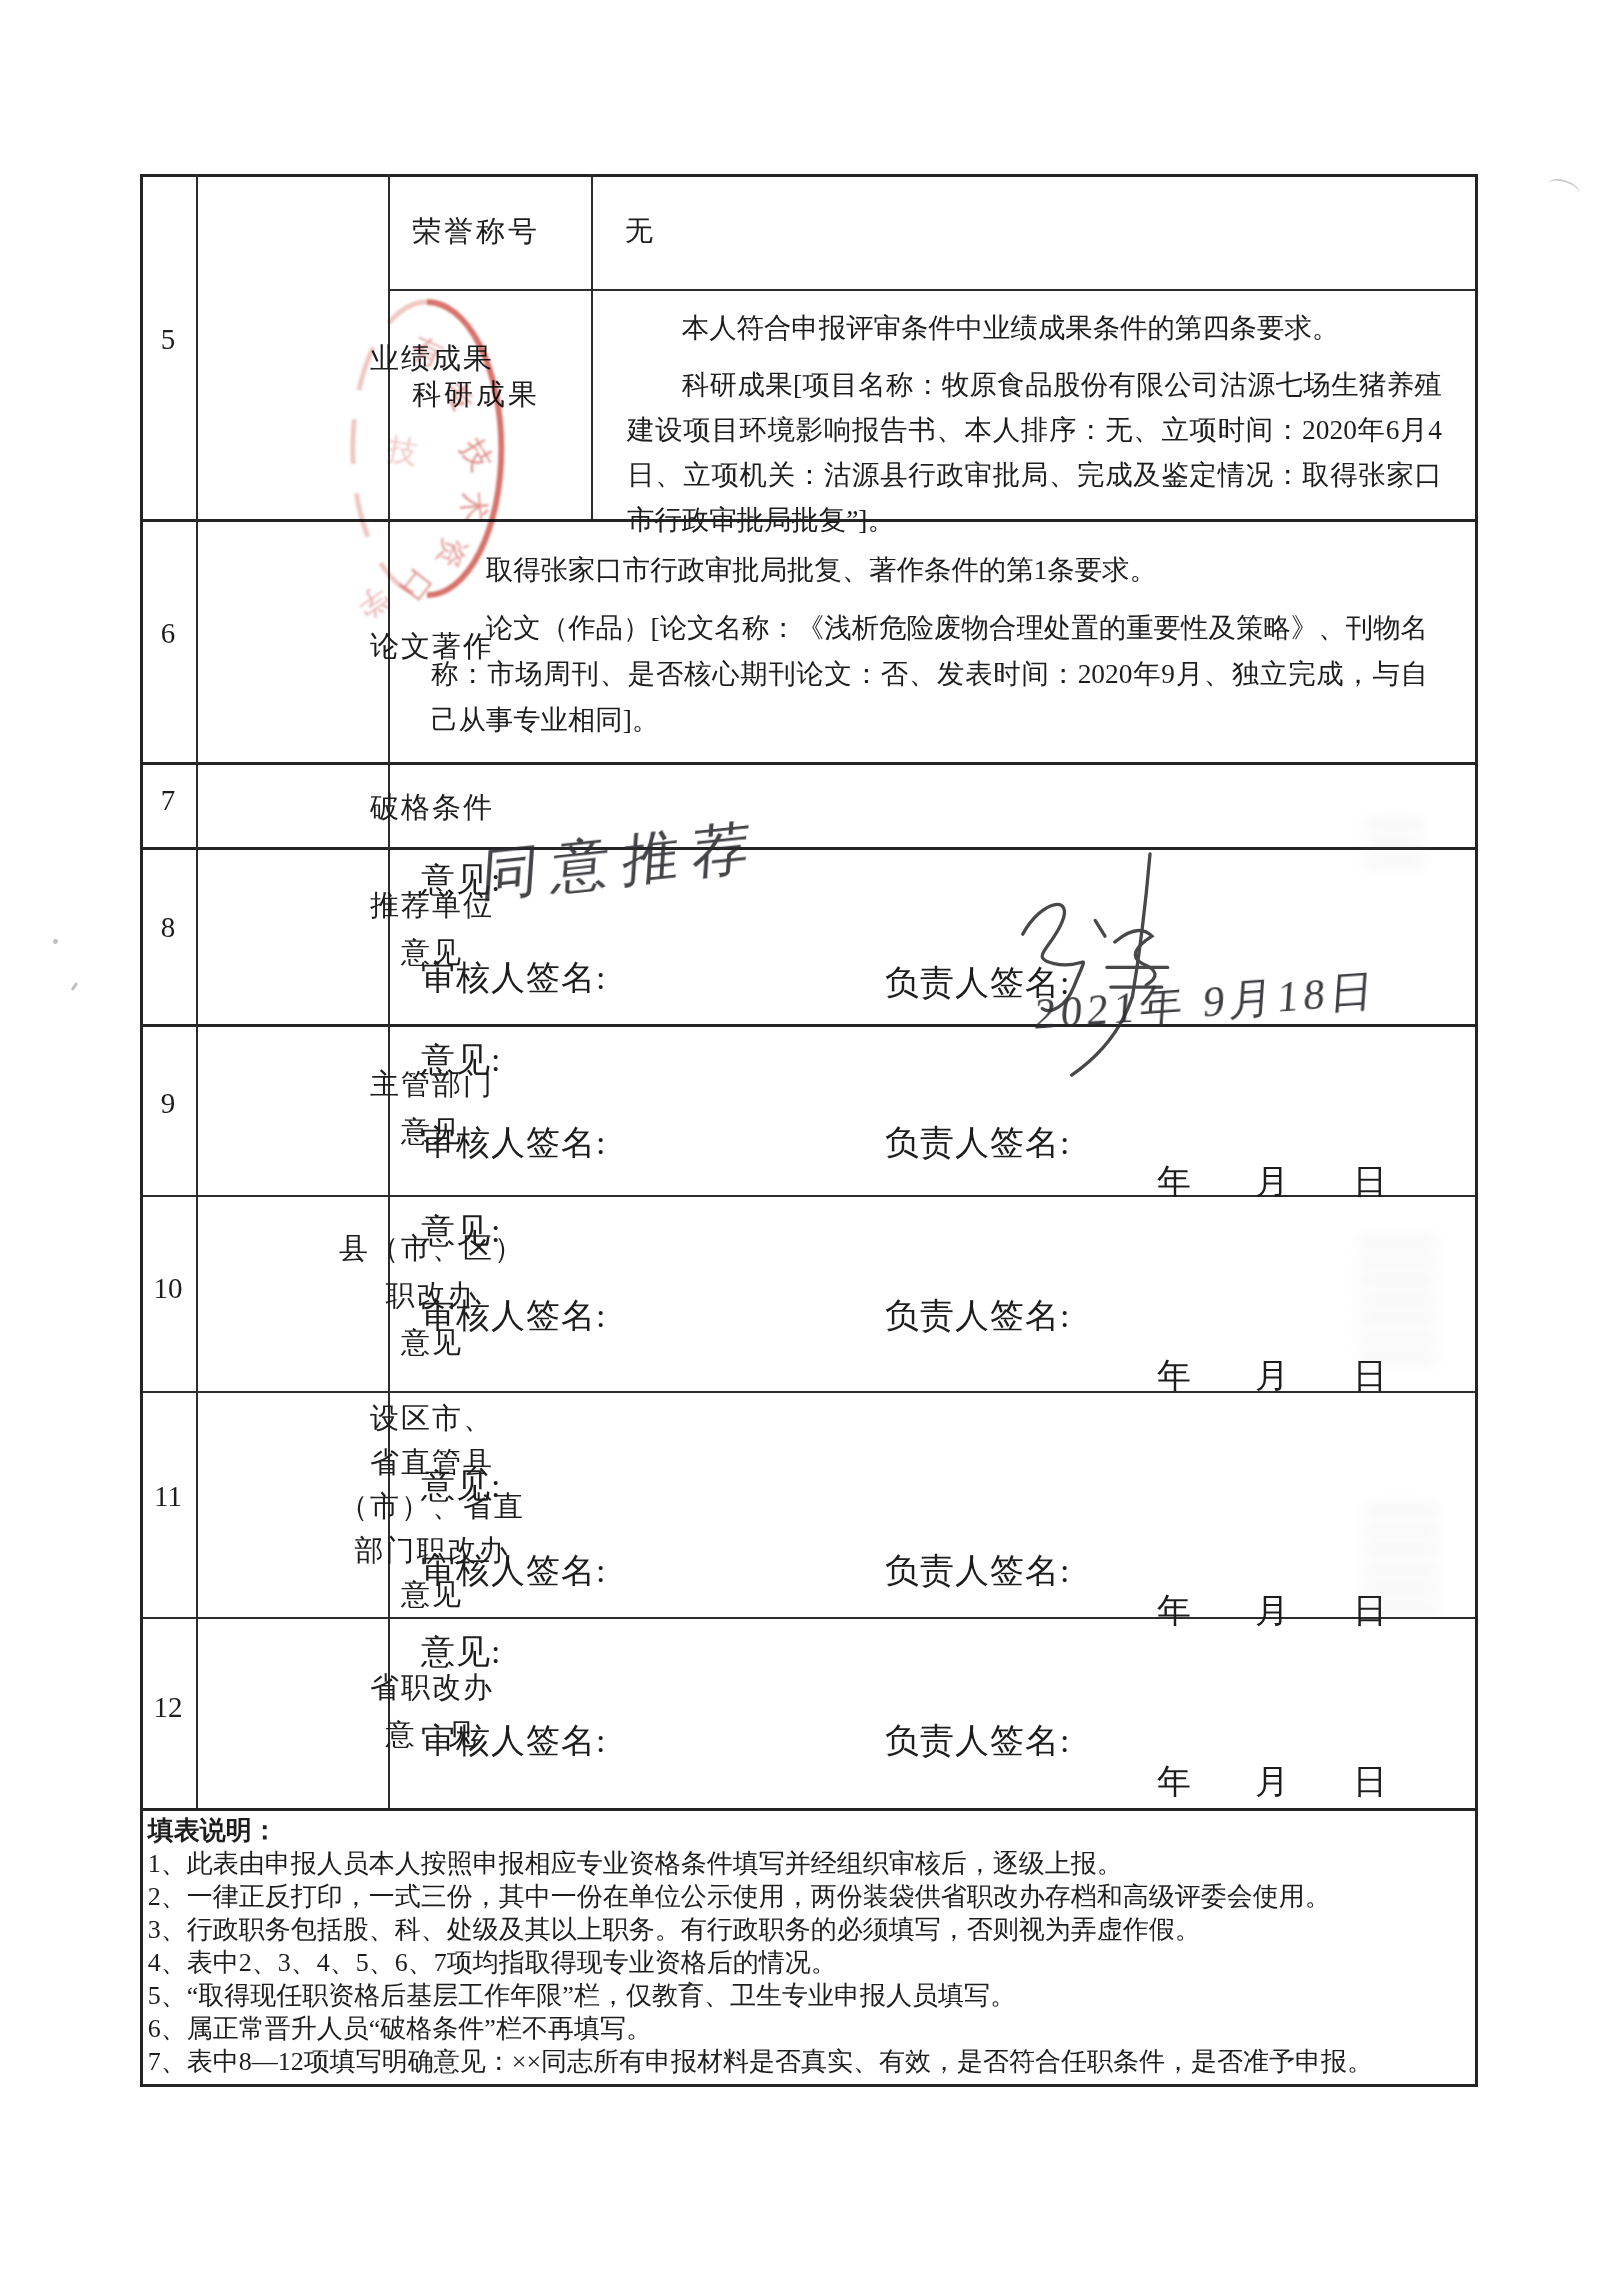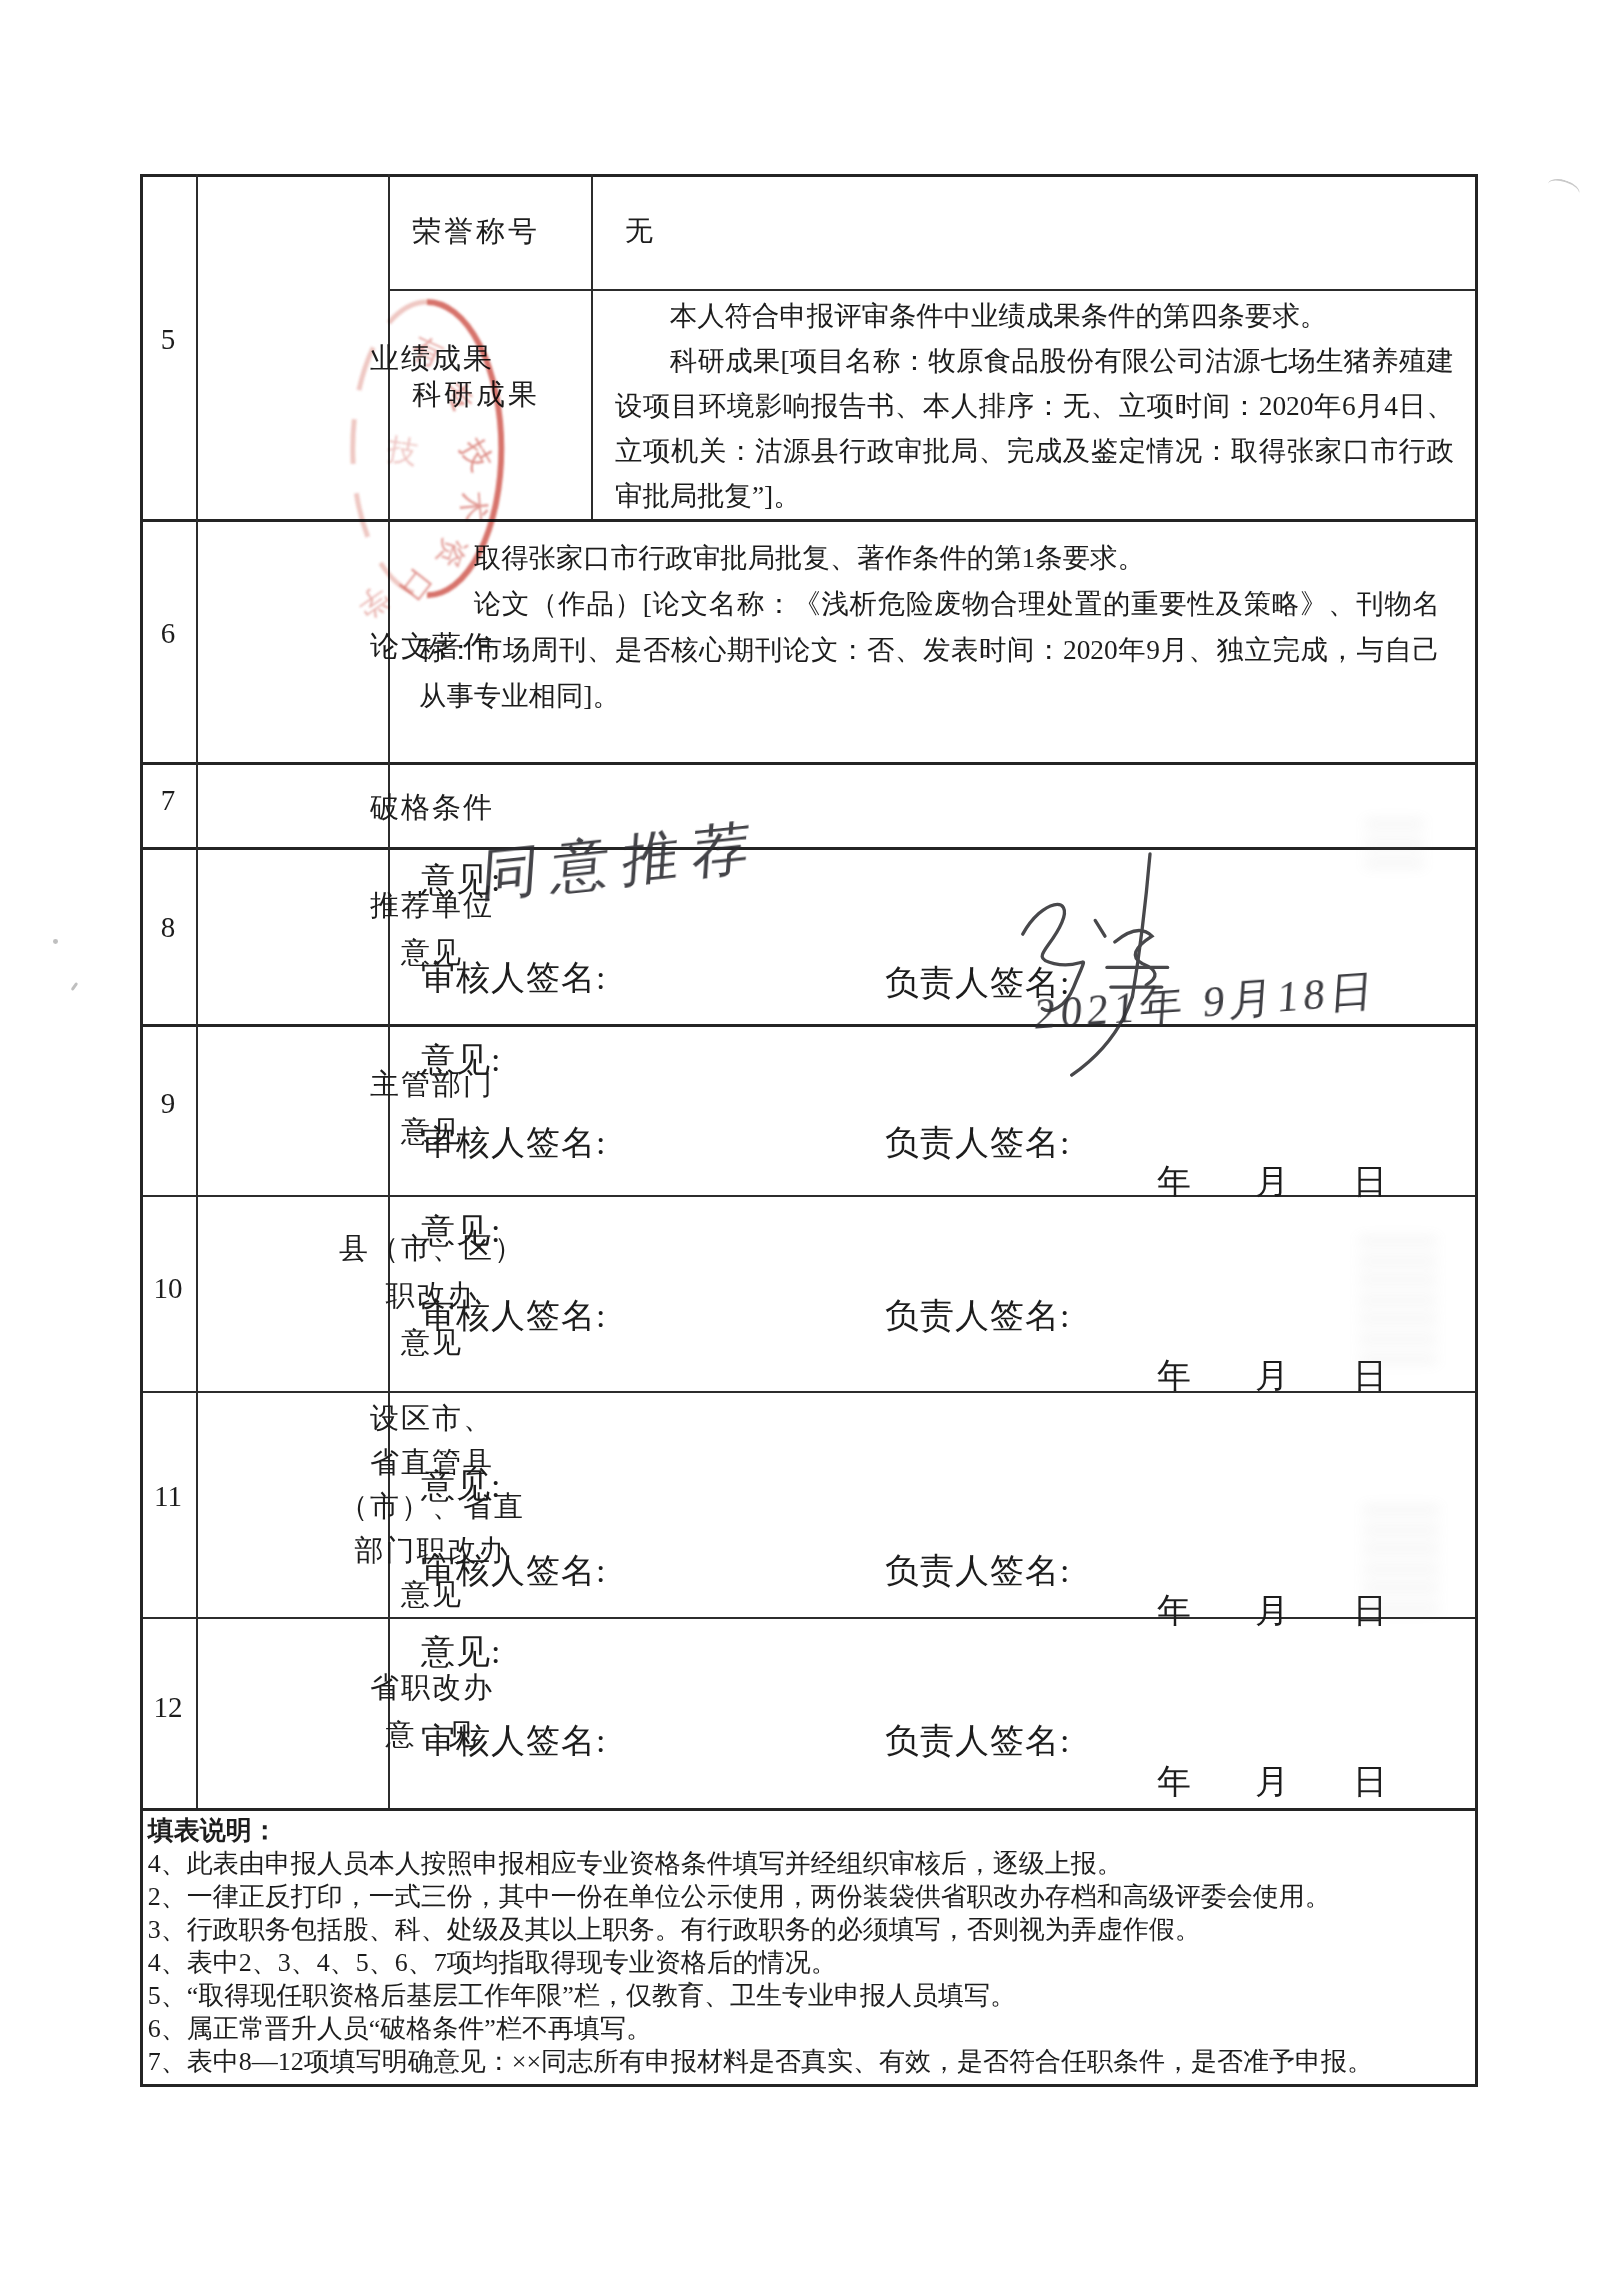--- a/index.html
+++ b/index.html
@@ -10,21 +10,21 @@
   .ln{position:absolute;background:#2c2c2c;}
   .h{height:2px;} .v{width:2px;} .thick{background:#242424;}
   .h.thick{height:2.9px;} .v.thick{width:2.9px;}
   
   .t{position:absolute;white-space:pre-line;line-height:1.15;}
   .num{width:56px;text-align:center;font-size:29px;}
   .lbl{left:196px;width:192px;text-align:center;font-size:29px;letter-spacing:2px;line-height:47px;}
   .sublbl{left:248px;width:176px;text-align:center;font-size:29px;letter-spacing:2.9px;}
   .fieldlbl{font-size:34px;letter-spacing:1px;}
   .para{font-size:27.4px;line-height:45px;text-align:justify;}
-  .para p{margin:0;text-indent:2em;}
+  .para p{margin:12px;text-indent:2em;}
   .notes{position:absolute;left:0px;top:1634px;width:1337px;padding:5.9px 9.8px 0 7.8px;box-sizing:border-box;
          font-size:26px;line-height:33px;}
   .notes p{margin:0;}
   .notes .tight{padding-right:54px;}
   
   .hand-op{position:absolute;font-size:57px;color:#2b2b30;transform:rotate(-6deg) skewX(-10deg);
            letter-spacing:13.7px;opacity:.88;filter:blur(0.3px);}
   .hand-date{position:absolute;font-size:43px;color:#2b2b30;transform:rotate(-4deg) skewX(-8deg);
              letter-spacing:4.9px;opacity:.9;filter:blur(0.3px);}
   svg{position:absolute;overflow:visible;}
@@ -142,21 +142,21 @@
 意　见</div>
     <div class="t fieldlbl" style="left:281px;top:1458px;">意见:</div>
     <div class="t fieldlbl" style="left:281px;top:1547px;">审核人签名:</div>
     <div class="t fieldlbl" style="left:745px;top:1547px;">负责人签名:</div>
     <div class="t fieldlbl" style="left:1017px;top:1588px;">年</div>
     <div class="t fieldlbl" style="left:1115px;top:1588px;">月</div>
     <div class="t fieldlbl" style="left:1213px;top:1588px;">日</div>
 
     <div class="notes">
       <p style="font-weight:bold;">填表说明：</p>
-      <p>4、此表由申报人员本人按照申报相应专业资格条件填写并经组织审核后，逐级上报。</p>
+      <p>1、此表由申报人员本人按照申报相应专业资格条件填写并经组织审核后，逐级上报。</p>
       <p>2、一律正反打印，一式三份，其中一份在单位公示使用，两份装袋供省职改办存档和高级评委会使用。</p>
       <p>3、行政职务包括股、科、处级及其以上职务。有行政职务的必须填写，否则视为弄虚作假。</p>
       <p>4、表中2、3、4、5、6、7项均指取得现专业资格后的情况。</p>
       <p>5、“取得现任职资格后基层工作年限”栏，仅教育、卫生专业申报人员填写。</p>
       <p>6、属正常晋升人员“破格条件”栏不再填写。</p>
       <p class="tight">7、表中8—12项填写明确意见：××同志所有申报材料是否真实、有效，是否符合任职条件，是否准予申报。</p>
     </div>
 
     <div class="ghost" style="left:1219px;top:1064px;width:78px;height:127px;"></div>
     <div class="ghost" style="left:1223px;top:1333px;width:76px;height:108px;"></div>

